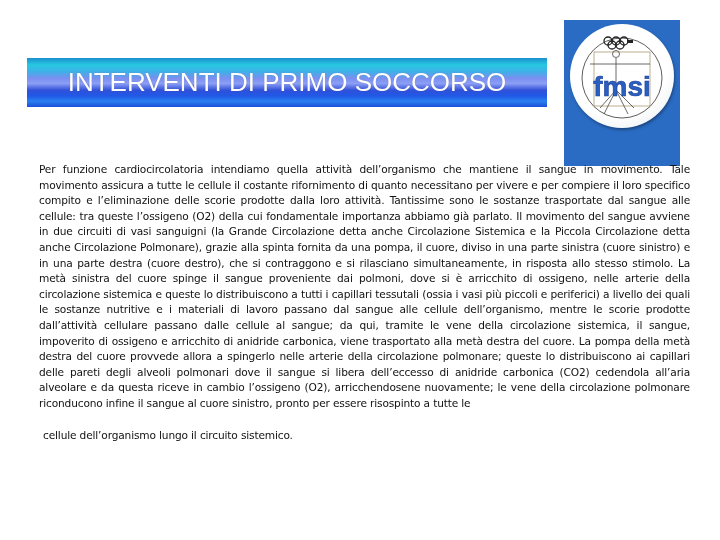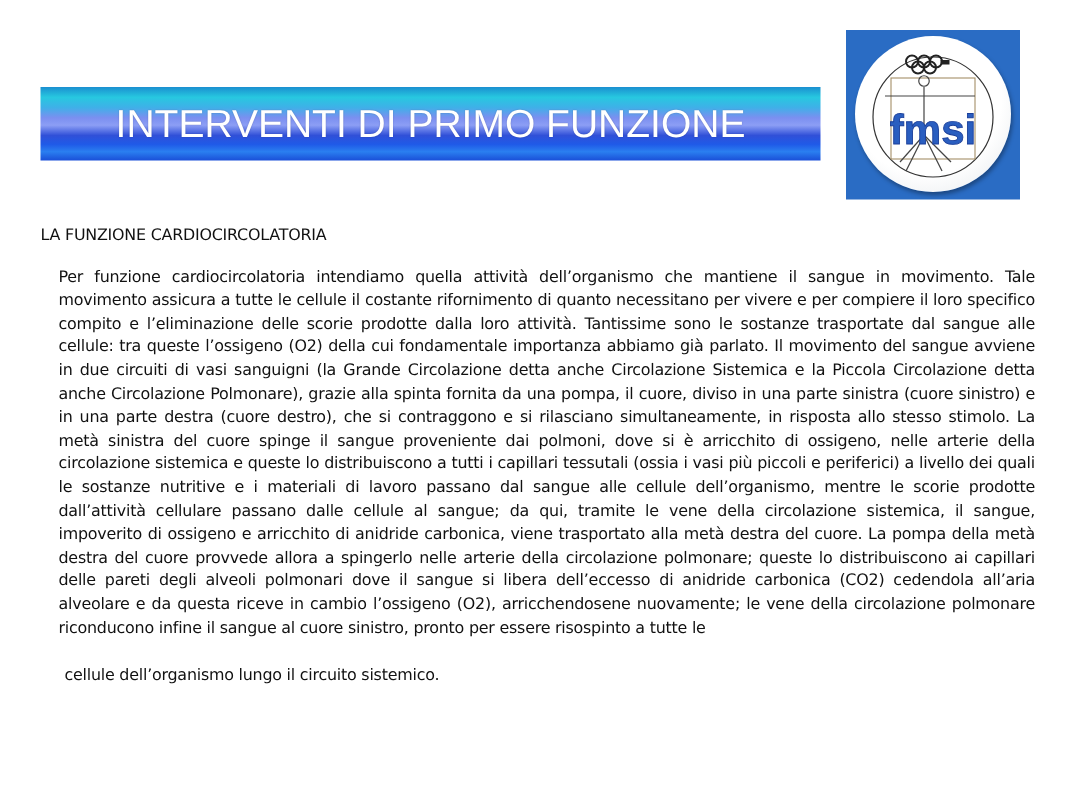--- a/index.html
+++ b/index.html
@@ -13,21 +13,21 @@
         #1a8fd0 0%, #27c8e0 14%, #3fb0e8 28%, #7b8ff0 42%, #8c9ef5 52%,
         #3050d8 66%, #1f5ae8 78%, #2a7ff0 88%, #1a4fd8 100%);
       display: flex; align-items: center; justify-content: center;
     }
     .banner-title {
       color: #ffffff; font-family: "Liberation Sans", sans-serif; font-weight: normal;
       font-size: 26px; letter-spacing: 0px; text-shadow: 0 0 1px rgba(0,0,0,0.25);
       white-space: nowrap;
     }
     .logo-box {
-      position: absolute; left: 564px; top: 20px; width: 116px; height: 113px;
+      position: absolute; left: 564px; top: 20px; width: 116px; height: 146px;
       background: #2a6cc4;
     }
     .logo-disc {
       position: absolute; left: 6px; top: 4px; width: 104px; height: 104px; border-radius: 50%;
       background: radial-gradient(circle at 45% 40%, #ffffff 0%, #ffffff 60%, #f0f2f4 80%, #c9ced4 100%);
       box-shadow: 1px 2px 3px rgba(0,0,0,0.35);
     }
     .logo-disc svg { position: absolute; left: 0; top: 0; }
     .content {
       position: absolute; left: 27px; top: 150px; width: 675px;
@@ -35,21 +35,21 @@
       color: #111111; letter-spacing: -0.15px;
     }
     .section-heading { font-size: 10.6px; margin: 0; font-weight: normal; }
     .para { margin: 12px; text-align: justify; }
     .para-tail { margin: 16px; text-align: left; }
   </style>
 </head>
 <body>
 
 <div class="banner">
-  <span class="banner-title">INTERVENTI DI PRIMO FUNZIONE</span>
+  <span class="banner-title">INTERVENTI DI PRIMO SOCCORSO</span>
 </div>
 
 <div class="logo-box">
   <div class="logo-disc">
     <svg width="104" height="104" viewBox="0 0 104 104">
       <circle cx="52" cy="54" r="40" fill="none" stroke="#333" stroke-width="0.8"></circle>
       <rect x="24" y="28" width="56" height="54" fill="none" stroke="#a08a60" stroke-width="0.7"></rect>
       <g fill="none" stroke="#222" stroke-width="1.3">
         <circle cx="38" cy="17" r="4"></circle>
         <circle cx="46" cy="17" r="4"></circle>
@@ -66,16 +66,15 @@
         <line x1="46" y1="66" x2="58" y2="90"></line>
         <line x1="46" y1="66" x2="30" y2="84"></line>
         <line x1="46" y1="66" x2="64" y2="84"></line>
       </g>
       <text x="52" y="72" text-anchor="middle" font-family="Liberation Sans, sans-serif" font-weight="bold" font-size="28" fill="#2a5ec0" stroke="#1b3f9a" stroke-width="0.6">fmsi</text>
     </svg>
   </div>
 </div>
 
 <div class="content">
-  <p class="section-heading">LA FUNZIONE CARDIOCIRCOLATORIA</p>
   <p class="para">Per funzione cardiocircolatoria intendiamo quella attività dell’organismo che mantiene il sangue in movimento. Tale movimento assicura a tutte le cellule il costante rifornimento di quanto necessitano per vivere e per compiere il loro specifico compito e l’eliminazione delle scorie prodotte dalla loro attività. Tantissime sono le sostanze trasportate dal sangue alle cellule: tra queste l’ossigeno (O2) della cui fondamentale importanza abbiamo già parlato. Il movimento del sangue avviene in due circuiti di vasi sanguigni (la Grande Circolazione detta anche Circolazione Sistemica e la Piccola Circolazione detta anche Circolazione Polmonare), grazie alla spinta fornita da una pompa, il cuore, diviso in una parte sinistra (cuore sinistro) e in una parte destra (cuore destro), che si contraggono e si rilasciano simultaneamente, in risposta allo stesso stimolo. La metà sinistra del cuore spinge il sangue proveniente dai polmoni, dove si è arricchito di ossigeno, nelle arterie della circolazione sistemica e queste lo distribuiscono a tutti i capillari tessutali (ossia i vasi più piccoli e periferici) a livello dei quali le sostanze nutritive e i materiali di lavoro passano dal sangue alle cellule dell’organismo, mentre le scorie prodotte dall’attività cellulare passano dalle cellule al sangue; da qui, tramite le vene della circolazione sistemica, il sangue, impoverito di ossigeno e arricchito di anidride carbonica, viene trasportato alla metà destra del cuore. La pompa della metà destra del cuore provvede allora a spingerlo nelle arterie della circolazione polmonare; queste lo distribuiscono ai capillari delle pareti degli alveoli polmonari dove il sangue si libera dell’eccesso di anidride carbonica (CO2) cedendola all’aria alveolare e da questa riceve in cambio l’ossigeno (O2), arricchendosene nuovamente; le vene della circolazione polmonare riconducono infine il sangue al cuore sinistro, pronto per essere risospinto a tutte le</p>
   <p class="para-tail">cellule dell’organismo lungo il circuito sistemico.</p>
 </div>
 
 </body></html>

